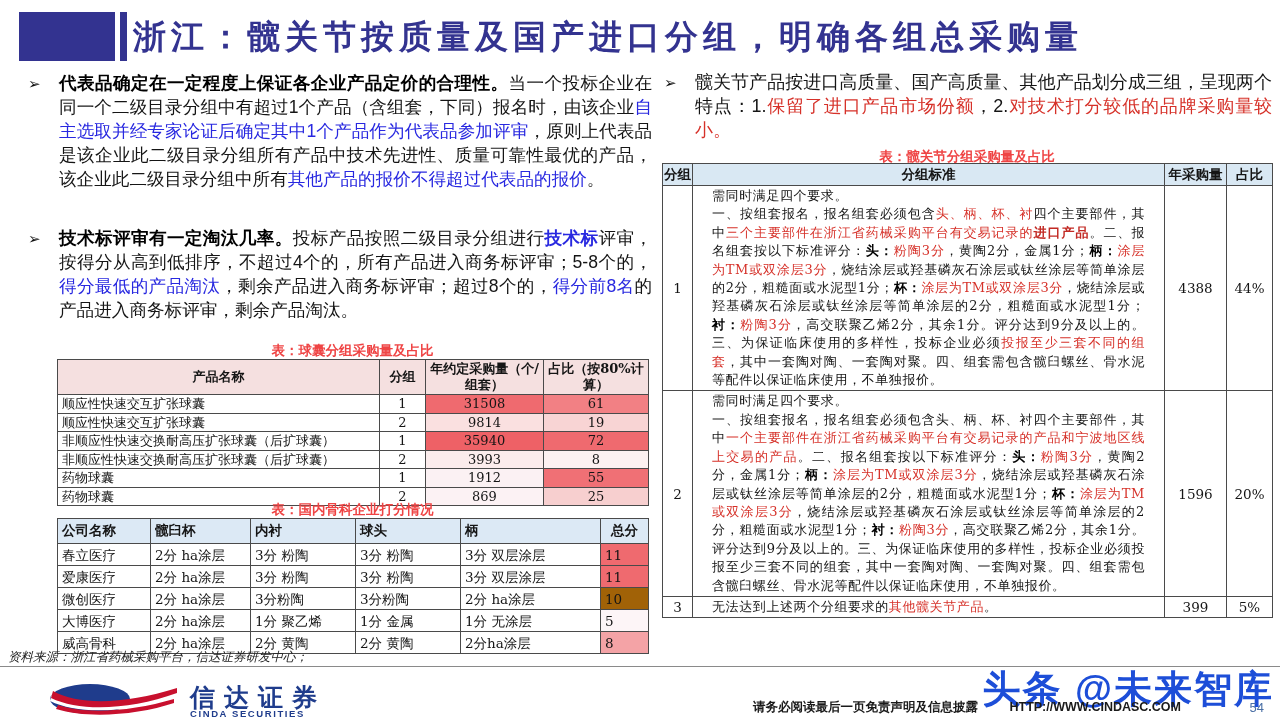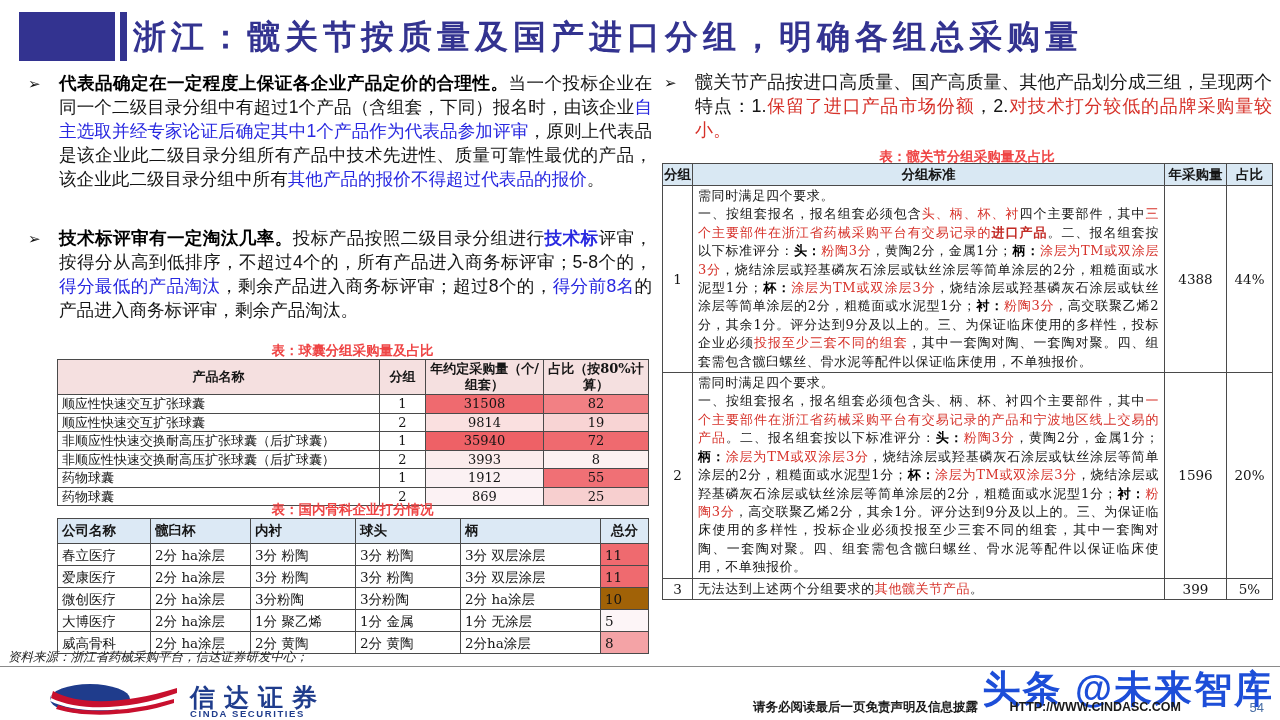--- a/index.html
+++ b/index.html
@@ -44,21 +44,21 @@
   .t2-title{left:57px;top:501px;width:591px;}
   .tbl2{position:absolute;left:57px;top:518px;width:591px;}
   .tbl2 th{background:#DCE9F5;font-size:13.5px;height:22px;padding:1px 4px;font-weight:bold;text-align:left;}
   .tbl2 th.hc{text-align:center;}
   .tbl2 td{font-size:13.5px;height:21px;line-height:20px;}
   
   .t3-title{left:662px;top:148px;width:610px;}
   .tbl3{position:absolute;left:662px;top:163px;width:610px;}
   .tbl3 th{background:#D9E8F3;font-size:13.5px;line-height:17px;padding:2px 1px;font-weight:bold;}
   .tbl3 td{vertical-align:top;}
-  .tbl3 td.crit{font-size:13px;line-height:18.4px;letter-spacing:0.6px;padding:1px 5px;white-space:pre-wrap;text-align:justify;}
+  .tbl3 td.crit{font-size:13px;line-height:18.4px;letter-spacing:0.6px;padding:1px 19px;white-space:pre-wrap;text-align:justify;}
   .tbl3 td.num{vertical-align:middle;text-align:center;font-size:13.5px;}
   
   .source-note{position:absolute;left:8px;top:649px;font-size:12.5px;font-style:italic;color:#222;}
   .footer-line{position:absolute;left:0;top:666px;width:1280px;height:0;border-top:1.5px solid #8a8a8a;}
   .cinda-logo{position:absolute;left:48px;top:683px;display:flex;align-items:center;}
   .logo-text{margin-left:12px;}
   .logo-cn{font-size:25px;font-weight:bold;letter-spacing:9px;color:#1F3C8C;line-height:24px;white-space:nowrap;}
   .logo-en{font-size:9.5px;font-weight:bold;letter-spacing:1.6px;color:#1F3C8C;line-height:10px;}
   .watermark{position:absolute;right:6px;top:664px;font-size:38px;font-weight:bold;color:#1d4ed8;letter-spacing:2px;z-index:1;white-space:nowrap;}
   .disclaimer-row{position:absolute;left:753px;top:699px;font-size:12.5px;font-weight:bold;color:#1a1a1a;z-index:2;white-space:nowrap;}
@@ -100,21 +100,21 @@
         <th class="c-center">分组</th>
         <th class="c-center">年约定采购量（个/组套）</th>
         <th class="c-center">占比（按80%计算）</th>
       </tr>
     </thead>
   <tbody id="balloon-body">
       <tr>
         <td class="c-left">顺应性快速交互扩张球囊</td>
         <td class="c-center">1</td>
         <td class="c-center" style="background: rgb(239, 106, 111);">31508</td>
-        <td class="c-center" style="background: rgb(242, 128, 132);">82</td>
+        <td class="c-center" style="background: rgb(242, 128, 132);">61</td>
       </tr>
       <tr>
         <td class="c-left">顺应性快速交互扩张球囊</td>
         <td class="c-center">2</td>
         <td class="c-center" style="background: rgb(250, 224, 224);">9814</td>
         <td class="c-center" style="background: rgb(248, 212, 212);">19</td>
       </tr>
       <tr>
         <td class="c-left">非顺应性快速交换耐高压扩张球囊（后扩球囊）</td>
         <td class="c-center">1</td>

